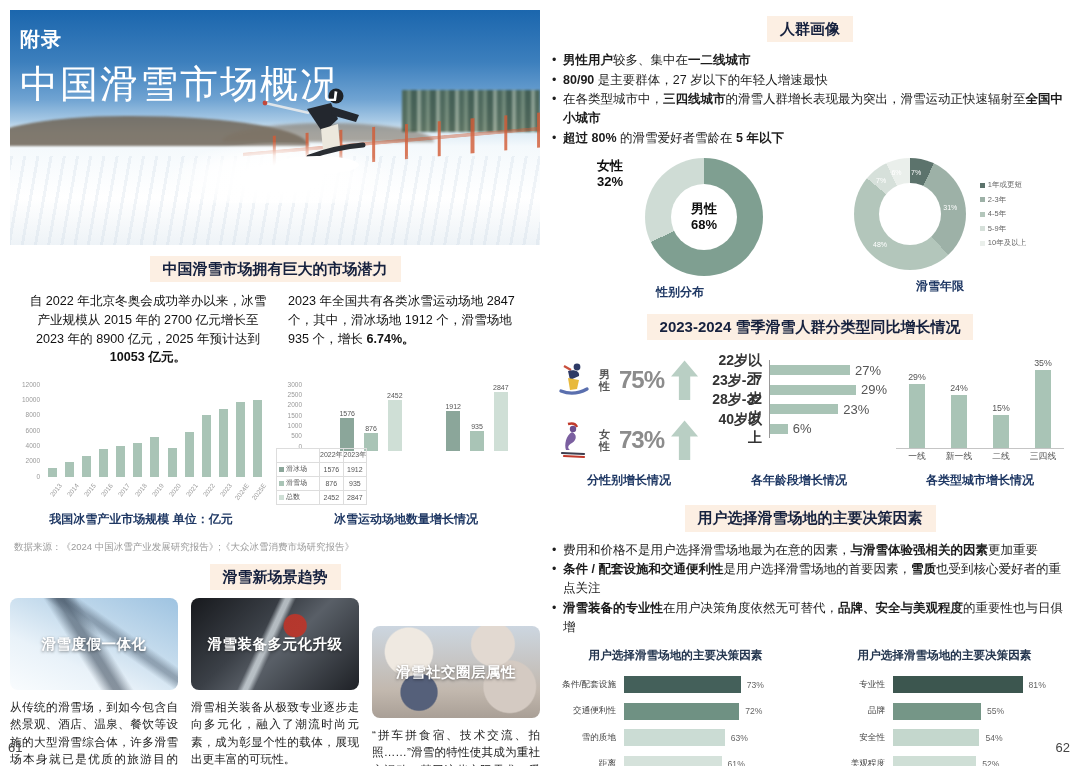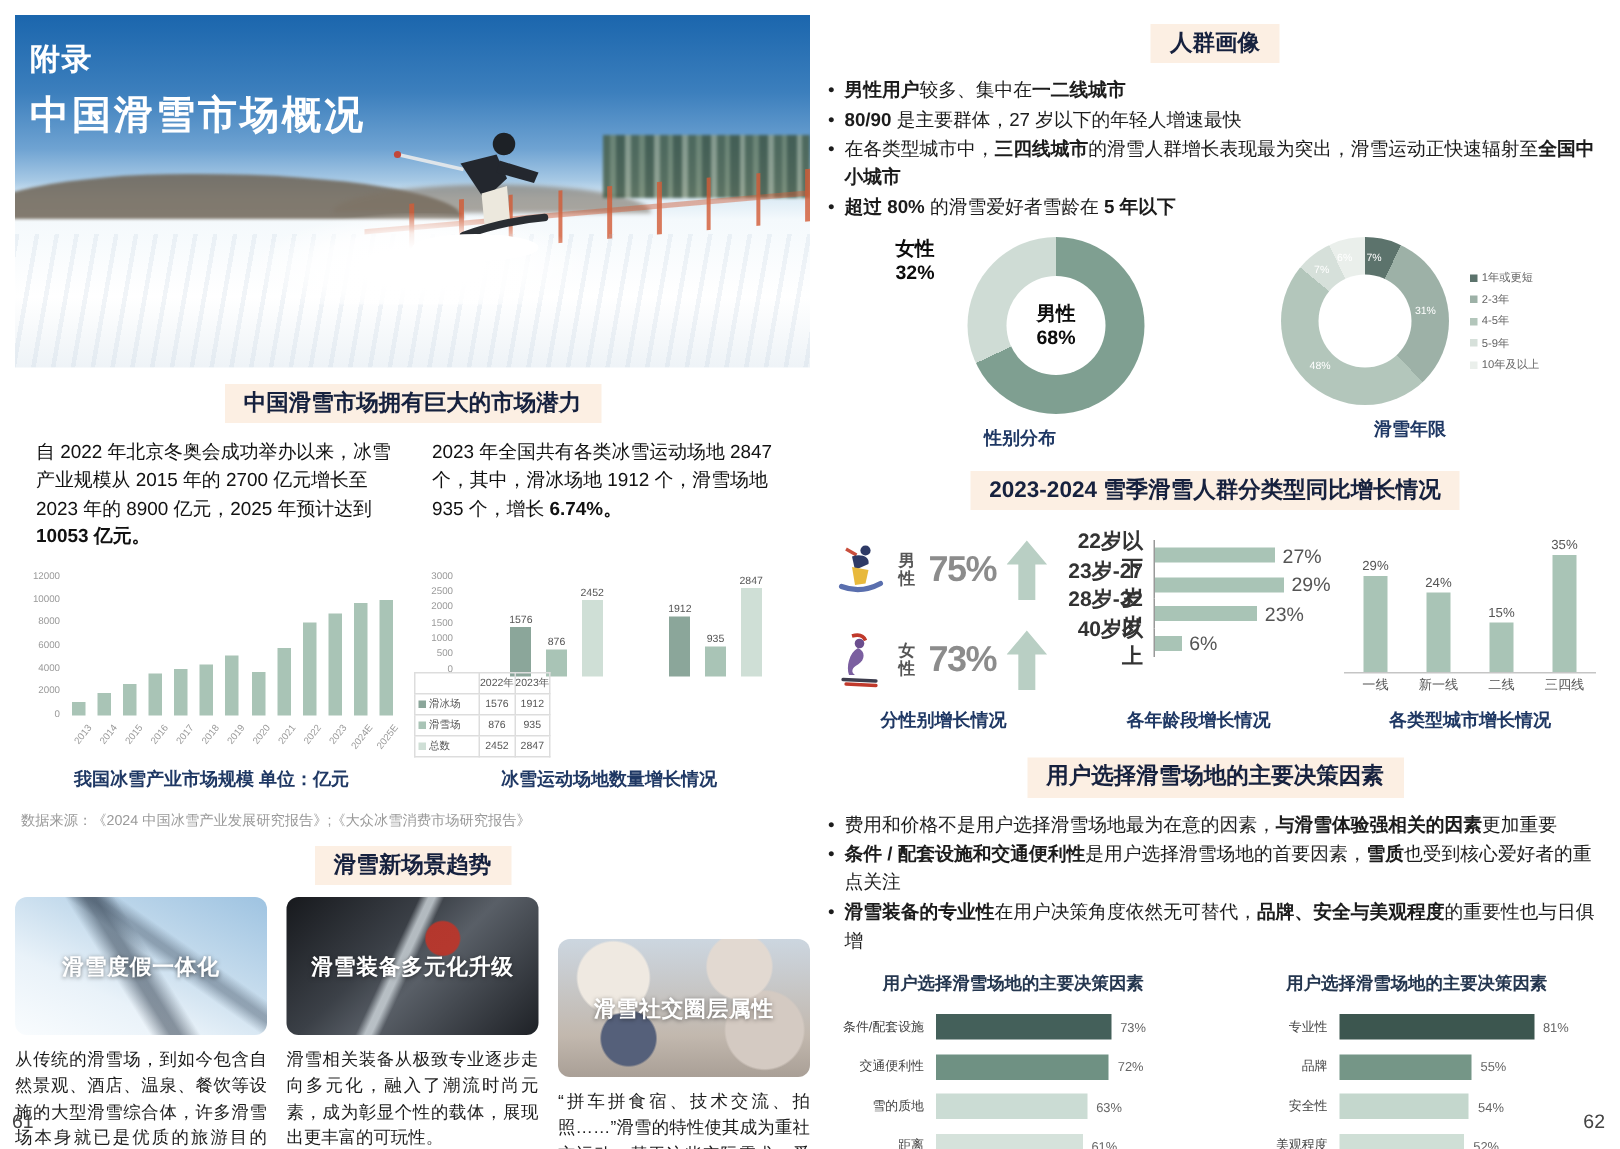--- a/index.html
+++ b/index.html
@@ -22,36 +22,36 @@
   .hero-fence{position:absolute;right:-10px;top:49%;width:58%;height:15%;transform:skewY(-5deg);opacity:.9;
     background:repeating-linear-gradient(90deg,transparent 0 30px,rgba(210,92,54,.9) 30px 33px),
                linear-gradient(180deg,transparent 40%,rgba(210,92,54,.5) 42% 50%,transparent 52%);}
   .hero-groom{position:absolute;left:0;bottom:0;width:100%;height:38%;opacity:.5;
     background:repeating-linear-gradient(100deg,rgba(176,195,214,.35) 0 3px,transparent 3px 13px);}
   .hero-spray{position:absolute;left:30%;top:56%;width:42%;height:26%;
     background:radial-gradient(ellipse at 50% 60%,#ffffff 25%,rgba(255,255,255,.85) 45%,rgba(255,255,255,0) 72%);}
   .hero-rider{position:absolute;left:47%;top:27%;}
   .hero-title{position:absolute;left:10px;top:16px;color:#fff;z-index:3;}
   .hero-kicker{font-size:20px;font-weight:bold;letter-spacing:1px;}
-  .hero-main{font-size:26px;font-weight:bold;letter-spacing:2px;margin-top:6px;}
+  .hero-main{font-size:38px;font-weight:normal;letter-spacing:2px;margin-top:6px;}
 
   
   .pill-row{text-align:center;}
   .pill{display:inline-block;background:#fcefe3;color:#16213e;font-weight:bold;
         font-size:15px;padding:3px 13px;line-height:1.35;}
   .src{font-size:9.5px;color:#9a9a9a;}
   .cap{font-size:12px;font-weight:bold;color:#1f3864;text-align:center;}
   .pagenum{position:absolute;font-size:13px;color:#444;}
   .bullet{position:relative;padding-left:13px;font-size:12.5px;line-height:1.55;color:#1c1c1c;}
   .bullet::before{content:"•";position:absolute;left:2px;top:0;color:#1c1c1c;}
 
   
   .paras{display:flex;gap:16px;margin:10px 12px 0 14px;}
   .paras p{margin:0;font-size:12.6px;line-height:1.48;color:#111;}
-  .paras p:first-child{width:248px;}
+  .paras p:first-child{width:248px;text-align:center;}
   .paras p:last-child{flex:1;}
   .charts-row{display:flex;margin-top:10px;}
   #chart-industry{position:relative;height:128px;width:262px;}
   #chart-venues{position:relative;height:128px;width:268px;}
   .ytick{position:absolute;left:0;width:30px;text-align:right;font-size:6.5px;color:#999;}
   .vplot{position:absolute;left:38px;right:10px;bottom:28px;display:flex;justify-content:space-between;align-items:flex-end;}
   .vbar{width:9px;}
   .vxrow{position:absolute;left:38px;right:10px;bottom:0;height:26px;display:flex;justify-content:space-between;}
   .vxcell{width:9px;position:relative;}
   .vxcell span{position:absolute;right:0;top:3px;transform:rotate(-52deg);transform-origin:top right;

